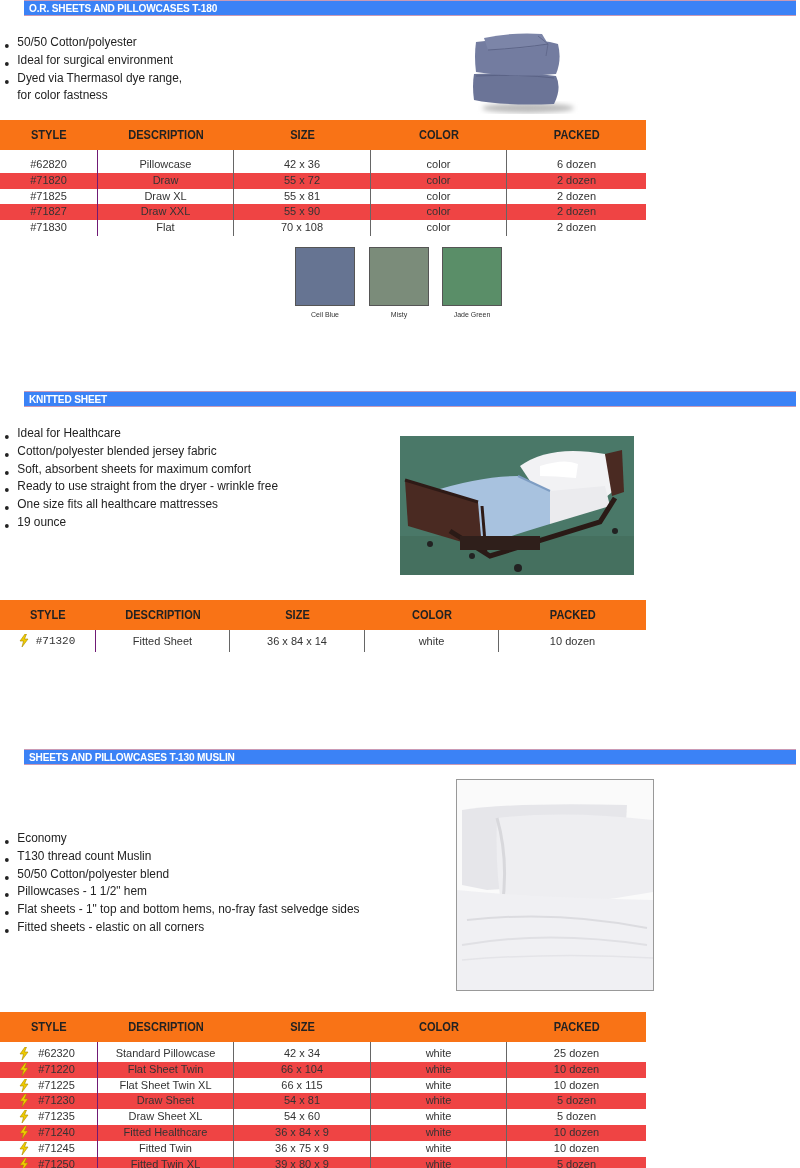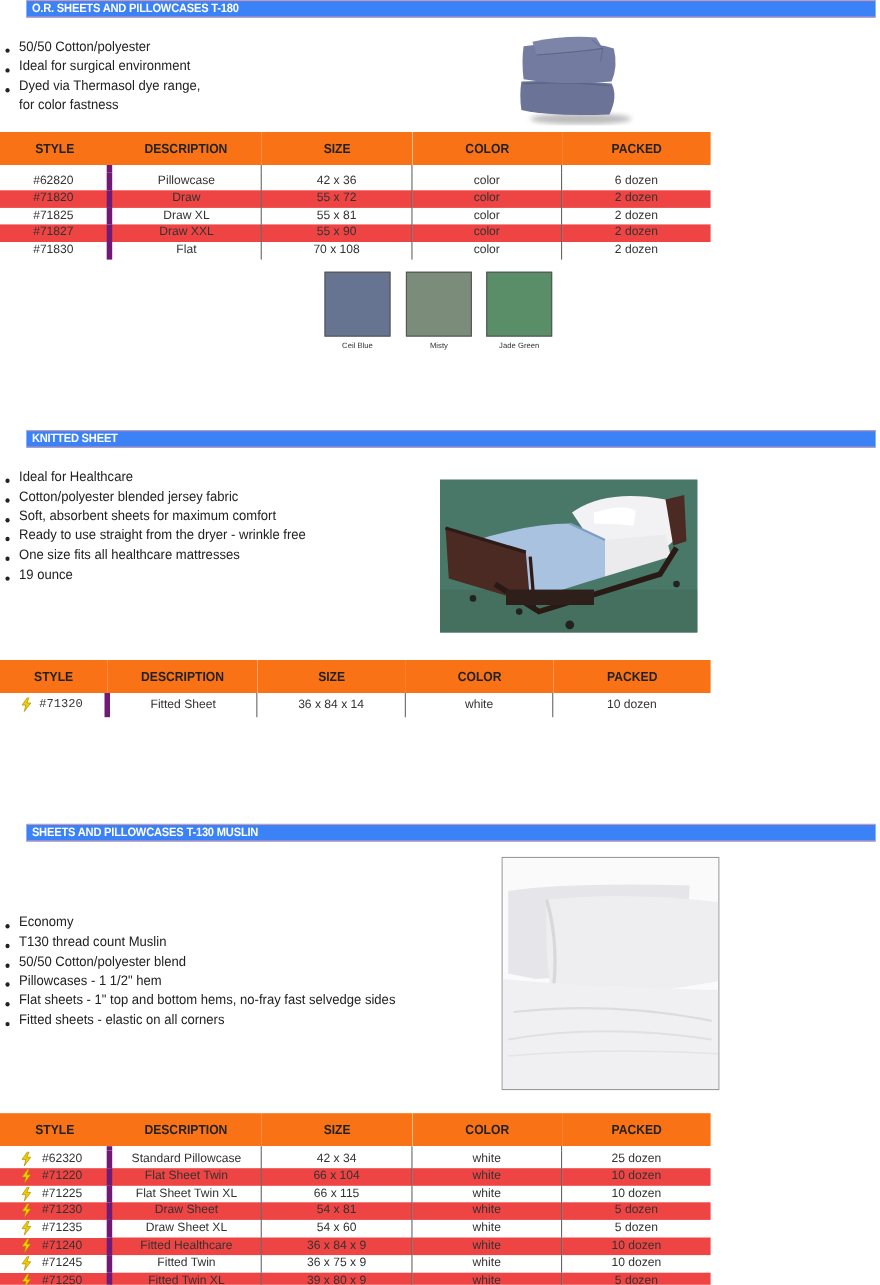--- a/index.html
+++ b/index.html
@@ -16,21 +16,21 @@
                         border-radius:50%; background:#222; }
   .bullets li.cont::before { display:none; }
   .ptable { position:absolute; left:0; width:646px; border-collapse:collapse; }
   .thead-row { height:30px; background:#f97316; }
   .thead-row th { font-size:12px; font-weight:bold; color:#222; padding:0; line-height:14px;
                   transform:scaleX(0.92); }
   .trow { height:15.8px;padding-left:32px; }
   .trow.alt { background:#ef4444; }
   .trow td { font-size:11px; color:#333; text-align:center; padding:0; line-height:15.8px; }
   .col-style { width:95px; position:relative; }
-  .col-desc { width:133px; border-left:5px solid #701a75; }
+  .col-desc { width:133px; border-left:1px solid #701a75; }
   .col-size { width:134px; border-left:1px solid #666; }
   .col-color { width:133px; border-left:1px solid #666; }
   .col-packed { border-left:1px solid #666; }
   .thead-row th { border-left:none !important; }
   .bolt { position:absolute; left:19px; top:1px; width:10px; height:13px; }
   .style-code { display:inline-block; padding-left:16px; }
   .img-box { position:absolute; }
   .swatch { position:absolute; width:58px; height:57px; border:1px solid #555; }
   .swatch-label { position:absolute; font-size:7px; color:#333; width:80px; text-align:center; }
 </style>

